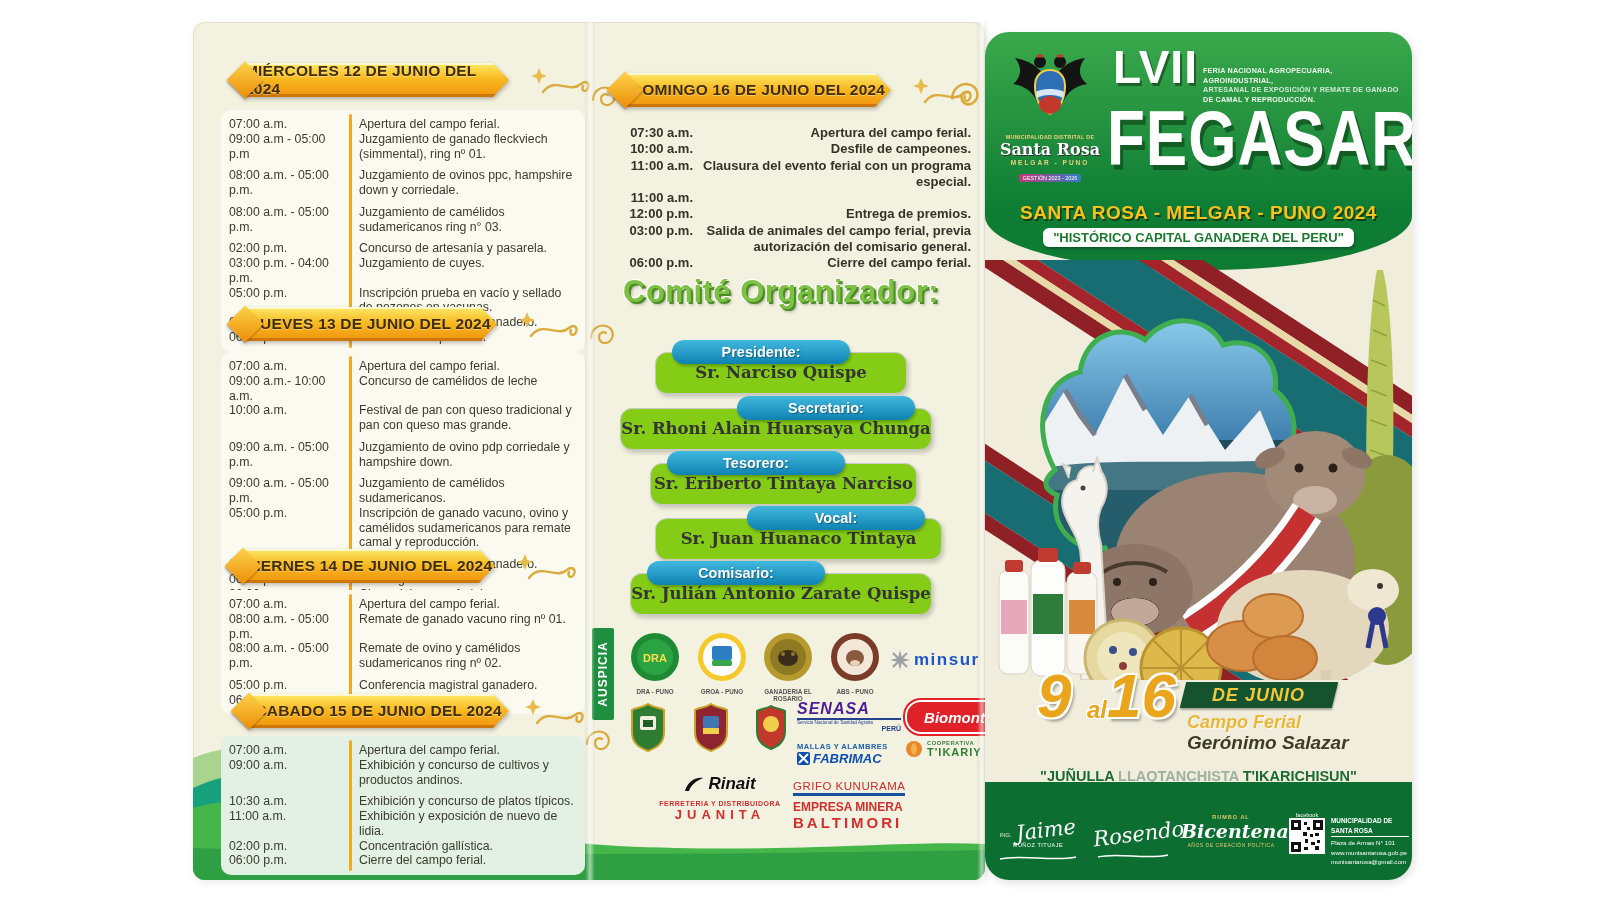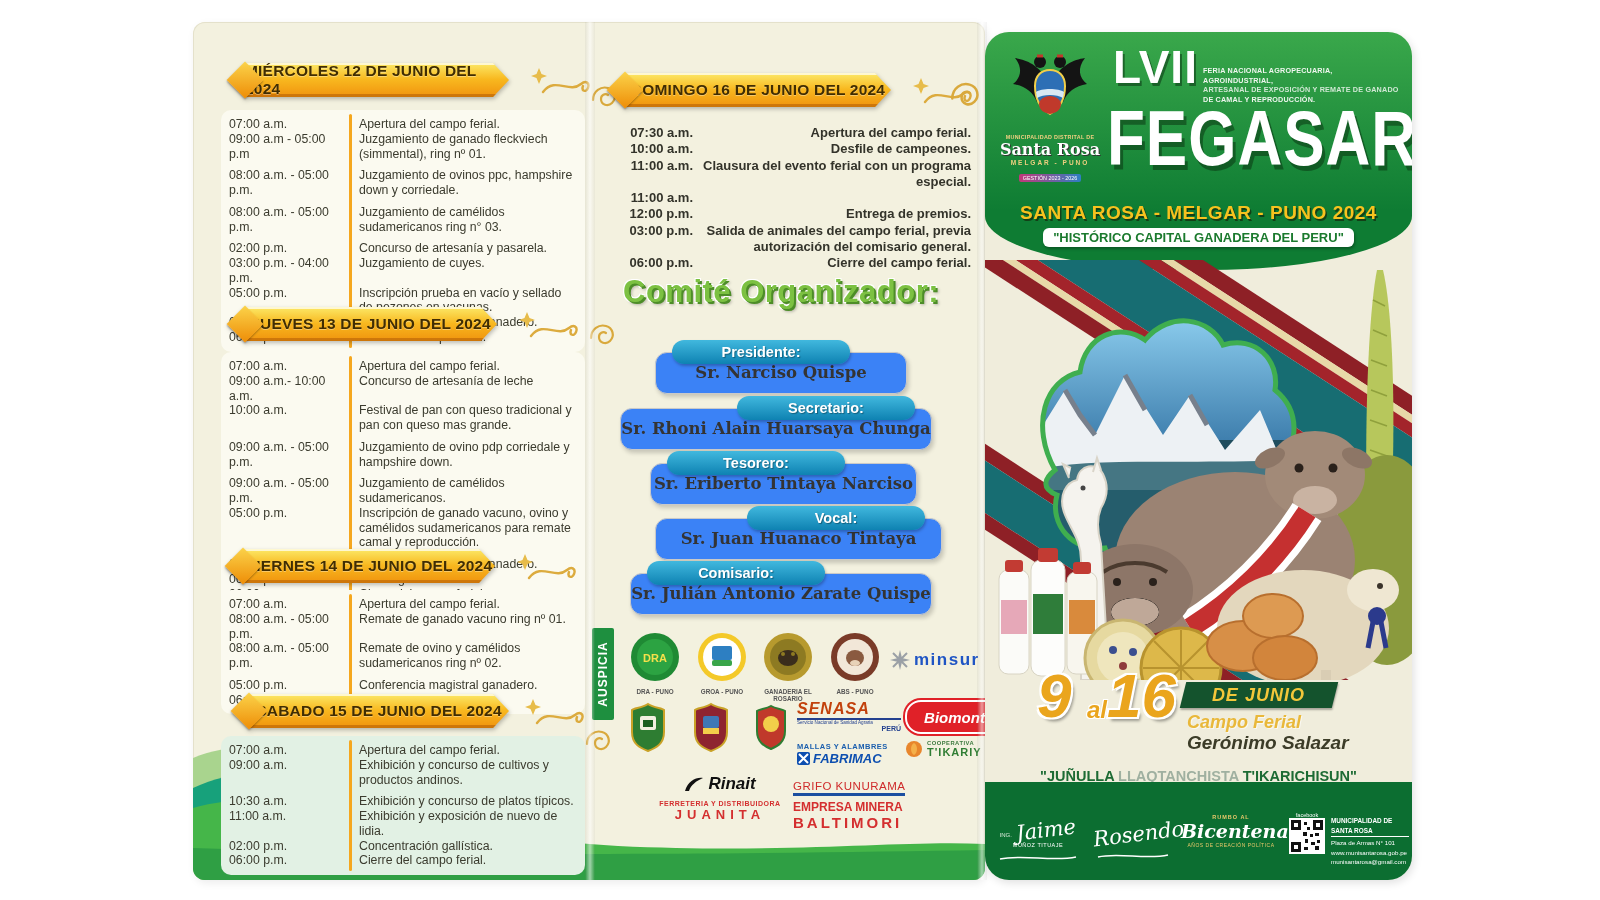--- a/index.html
+++ b/index.html
@@ -32,40 +32,40 @@
   .sched .line{position:absolute;left:128px;top:4px;bottom:4px;width:3px;background:#f5a71e;border-radius:2px;}
   .srow{display:grid;grid-template-columns:124px 1fr;column-gap:14px;align-items:start;}
   .srow.gap{margin-top:7px;}
   .stime{font-size:12.3px;color:#3b3b2e;padding-left:8px;line-height:1.2;}
   .sdesc{font-size:12.3px;color:#3b3b2e;line-height:1.2;padding-right:4px;}
   .schedD .srow{grid-template-columns:82px 1fr;column-gap:10px;}
   .schedD .stime,.schedD .sdesc{font-weight:bold;font-size:13px;color:#33332a;line-height:1.25;}
   
   .comite{position:absolute;font-weight:bold;font-size:31px;color:#7cc142;letter-spacing:.5px;
           text-shadow:2px 2px 0 #4d8d28,-1px -1px 0 #fff,1px -1px 0 #fff,-1px 1px 0 #fff,3px 3px 3px rgba(0,0,0,.25);}
-  .card{position:absolute;height:40px;background:#3b82f6;border:1px solid #c9c9c9;border-radius:12px;
+  .card{position:absolute;height:40px;background:#84cc16;border:1px solid #c9c9c9;border-radius:12px;
         box-shadow:2px 3px 4px rgba(0,0,0,.18);}
   .card .name{display:block;width:100%;text-align:center;line-height:40px;
         font-family:"DejaVu Serif",serif;font-weight:bold;font-size:16.5px;color:#343434;}
   .tabpill{position:absolute;top:-13px;height:24px;min-width:150px;padding:0 14px;
         background:linear-gradient(180deg,#41b8de,#0e82b2);border-radius:13px;color:#fff;
         font-weight:bold;font-size:14.5px;line-height:24px;text-align:center;
         text-shadow:1px 1px 1px rgba(0,0,0,.35);box-shadow:1px 2px 3px rgba(0,0,0,.25);}
   .tab-left .tabpill{left:16px;} .tab-right .tabpill{right:16px;}
   .bracket{position:absolute;top:-10px;width:62px;height:58px;border-radius:14px;
         background:linear-gradient(180deg,#35acd6,#0d7cab);z-index:-1;box-shadow:1px 2px 3px rgba(0,0,0,.25);}
   .tab-left .bracket{left:-8px;} .tab-right .bracket{right:-8px;}
   
   .auspicia{position:absolute;width:22px;height:92px;background:#1e8f3f;display:flex;align-items:center;
         justify-content:center;border-radius:2px;}
   .auspicia span{transform:rotate(-90deg);white-space:nowrap;color:#fff;font-weight:bold;font-size:12px;letter-spacing:1px;}
   .logocap{font-size:6.3px;color:#555;text-align:center;line-height:1.15;margin-top:2px;font-weight:bold;}
   .logoitem{position:absolute;width:56px;text-align:center;}
   .minsur{font-weight:bold;font-size:17px;color:#1f55c4;letter-spacing:1.5px;}
-  .senasa-t{font-style:italic;font-weight:bold;font-size:16px;color:#c2410c;letter-spacing:1px;border-bottom:2px solid #23418f;}
+  .senasa-t{font-style:italic;font-weight:bold;font-size:16px;color:#4c1d95;letter-spacing:1px;border-bottom:2px solid #23418f;}
   .senasa-s{font-size:4.6px;color:#23418f;}
   .senasa-p{font-size:7px;font-weight:bold;color:#23418f;text-align:right;}
   .fab1{font-size:7.5px;font-weight:bold;color:#1b5fae;letter-spacing:.5px;}
   .fab2{font-size:13px;font-weight:bold;color:#0d4fb0;font-style:italic;}
   .biomont{width:95px;height:30px;background:#e02128;border-radius:16px;border:2px solid #fff;
         box-shadow:0 0 0 2px #e02128;color:#fff;font-weight:bold;font-style:italic;font-size:15px;
         display:flex;align-items:center;justify-content:center;}
   .tik1{font-size:5.8px;color:#3d7a3f;font-weight:bold;letter-spacing:.5px;}
   .tik2{font-size:11px;color:#2f7d33;font-weight:bold;letter-spacing:1px;}
   .rin{font-style:italic;font-weight:bold;font-size:17px;color:#101010;}
@@ -192,21 +192,21 @@
     </svg>
     <div class="sched" style="left:28px;top:330px;width:358px">
       <div class="line"></div>
       <div>
           <div class="srow">
             <div class="stime">07:00 a.m.</div>
             <div class="sdesc">Apertura del campo ferial.</div>
           </div>
           <div class="srow">
             <div class="stime">09:00 a.m.- 10:00 a.m.</div>
-            <div class="sdesc">Concurso de artesanía de leche</div>
+            <div class="sdesc">Concurso de camélidos de leche</div>
           </div>
           <div class="srow">
             <div class="stime">10:00 a.m.</div>
             <div class="sdesc">Festival de pan con queso tradicional y pan con queso mas grande.</div>
           </div>
           <div class="srow gap">
             <div class="stime">09:00 a.m. - 05:00 p.m.</div>
             <div class="sdesc">Juzgamiento de ovino pdp corriedale y hampshire down.</div>
           </div>
           <div class="srow gap">

